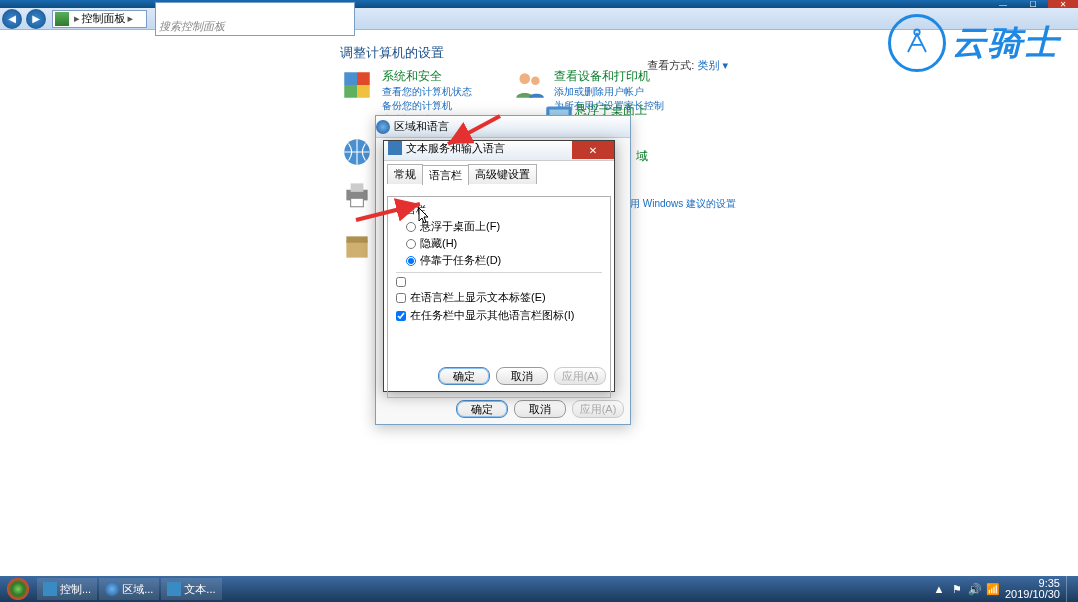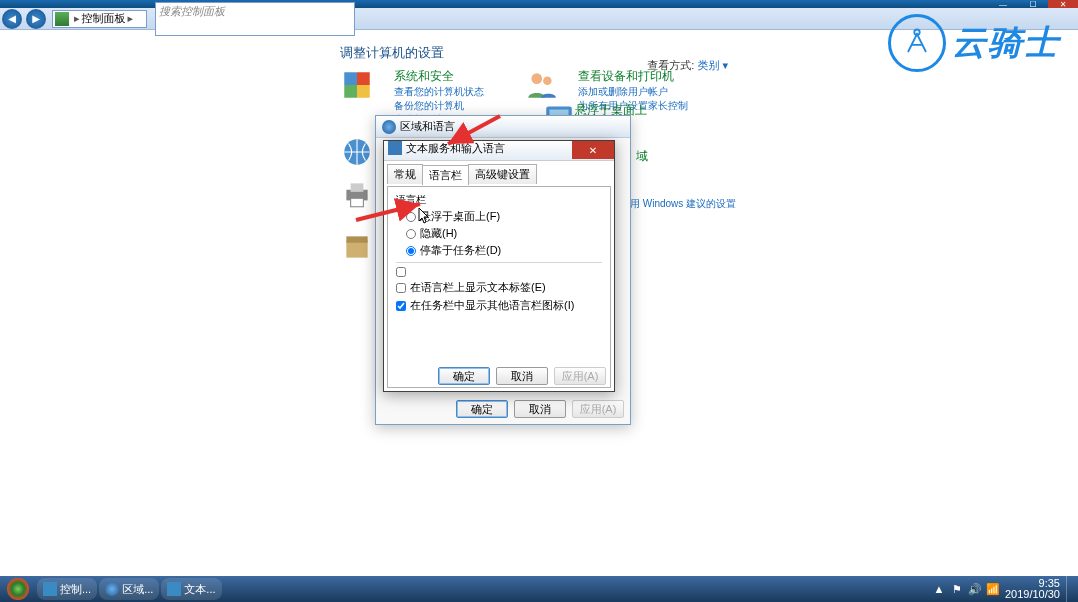--- a/index.html
+++ b/index.html
@@ -8,72 +8,72 @@
 .window-top{height:8px;background:linear-gradient(#1a6ab0,#0d4d80);display:flex;justify-content:flex-end;align-items:center}
 .window-top .btns{display:flex;gap:0}
 .window-top .btn{width:30px;height:8px;display:flex;align-items:center;justify-content:center;color:#fff;font-size:8px}
 .window-top .close{background:#c0392b}
 
 .exp-bar{height:22px;background:linear-gradient(#dbe8f8,#c6d9ef);display:flex;align-items:center;border-bottom:1px solid #a0b8d4}
 .nav-arrow{width:20px;height:20px;border-radius:50%;background:radial-gradient(#3a8ad0,#15508a);margin:0 2px;display:flex;align-items:center;justify-content:center;color:#fff;font-size:10px}
 .addr{flex:0 0 95px;height:18px;background:#fff;border:1px solid #7a9ec8;margin:0 4px;display:flex;align-items:center;padding:0 2px}
 .addr .sep{color:#555;margin:0 2px}
 .addr .icon{width:14px;height:14px;background:linear-gradient(#5ab05a,#2f7a2f);margin-right:3px}
-.search{flex:1;max-width:200px;height:18px;background:#fff;border:1px solid #7a9ec8;margin:0 4px;display:flex;align-items:flex-end;padding:16px 3px;color:#888}
+.search{flex:1;max-width:200px;height:18px;background:#fff;border:1px solid #7a9ec8;margin:0 4px;display:flex;align-items:flex-start;padding:16px 3px;color:#888}
 
 .watermark{position:absolute;top:14px;right:18px;display:flex;align-items:center;gap:6px;color:#1e88e5;z-index:1}
 .watermark .circle{width:58px;height:58px;border:3px solid #1e88e5;border-radius:50%;display:flex;align-items:center;justify-content:center}
 .watermark .circle svg{width:36px;height:36px}
 .watermark .txt{font-size:34px;font-weight:700;font-style:italic;letter-spacing:2px}
 
 .cp-main{padding:14px 0 0 340px}
 .cp-title{font-size:13px;color:#1a4f8a;margin-bottom:6px}
 .cp-view{position:absolute;top:58px;right:350px;font-size:11px;color:#333}
 .cp-view a{color:#1a6bbf}
 .cp-grid{display:flex;gap:40px}
 .cp-col{display:flex;flex-direction:column;gap:8px}
-.cp-item{display:flex;gap:20px}
+.cp-item{display:flex;gap:8px}
 .cp-item .ico{width:34px;height:34px;flex:none}
 .cp-item .hd{color:#0a7d2a;font-size:12px}
 .cp-item .ln{color:#1a6bbf;font-size:10px;display:block}
 
 .dlg-region{position:absolute;left:375px;top:115px;width:256px;height:310px;background:#f8f8f8;border:1px solid #7aa0c4;box-shadow:0 3px 14px rgba(0,0,0,0.25);z-index:5}
-.dlg-region .ttl{height:22px;background:linear-gradient(#fefefe,#dbe6f2);display:flex;align-items:center;padding:0 6px;border-bottom:1px solid #bcd;font-size:11px}
+.dlg-region .ttl{height:22px;background:linear-gradient(#fefefe,#dbe6f2);display:flex;align-items:center;padding:0 0;border-bottom:1px solid #bcd;font-size:11px}
 .dlg-region .ttl .gico{width:14px;height:14px;background:radial-gradient(#70b0e8,#1a5a9c);border-radius:50%;margin-right:4px}
 .dlg-region .btnrow{position:absolute;bottom:6px;right:6px;display:flex;gap:6px}
-.winbtn{min-width:52px;height:18px;background:linear-gradient(#fefefe,#e5e5e5);border:1px solid #9a9a9a;border-radius:2px;font-size:11px;display:flex;align-items:center;justify-content:center}
+.winbtn{min-width:52px;height:18px;background:linear-gradient(#fefefe,#e5e5e5);border:1px solid #9a9a9a;border-radius:8px;font-size:11px;display:flex;align-items:center;justify-content:center}
 .winbtn.def{border-color:#4a88c4;box-shadow:inset 0 0 0 1px #8cc0f0}
 .winbtn.dis{color:#aaa;border-color:#ccc}
 
 .dlg-text{position:absolute;left:383px;top:140px;width:232px;height:252px;background:#fff;border:1px solid #404040;box-shadow:0 3px 14px rgba(0,0,0,0.35);z-index:10}
 .dlg-text .ttl{height:20px;background:linear-gradient(#fefefe,#e4ecf5);display:flex;align-items:flex-start;padding:0 4px;font-size:11px;border-bottom:1px solid #ccc;position:relative}
 .dlg-text .ttl .dico{width:14px;height:14px;background:#3a7ab8;margin-right:4px}
 .dlg-text .ttl .closebtn{position:absolute;right:0;top:0;width:42px;height:18px;background:#c0392b;color:#fff;display:flex;align-items:center;justify-content:center;font-size:10px}
-.dlg-text .tabs{display:flex;margin:3px 3px 2px;font-size:10px}
+.dlg-text .tabs{display:flex;margin:3px 3px 12px;font-size:10px}
 .dlg-text .tab{padding:2px 6px;border:1px solid #b0b0b0;background:linear-gradient(#fefefe,#ebebeb);border-bottom:none;margin-right:-1px}
 .dlg-text .tab.active{background:#fff;position:relative;top:1px}
 .dlg-text .pane{border:1px solid #b0b0b0;margin:0 3px 3px;height:202px;padding:6px 8px;font-size:10px}
 .dlg-text .group{font-size:10px;margin-bottom:1px}
 .dlg-text .radio{display:flex;align-items:center;gap:4px;margin:2px 0 2px 10px;font-size:10px}
 .dlg-text .radio input{width:10px;height:10px}
 .dlg-text .chk{display:flex;align-items:center;gap:4px;margin:3px 0;font-size:10px}
 .dlg-text .chk input{width:10px;height:10px}
 .dlg-text hr{border:none;border-top:1px solid #d5d5d5;margin:4px 0}
 .dlg-text .btnrow{position:absolute;bottom:6px;right:8px;display:flex;gap:6px}
 
 .peek{position:absolute;z-index:3;color:#0a7d2a;font-size:12px}
 
 .arrow{position:absolute;z-index:30;pointer-events:none}
 
 .cursor{position:absolute;left:418px;top:207px;z-index:40;font-size:12px;pointer-events:none}
 
 .taskbar{position:absolute;bottom:0;left:0;right:0;height:26px;background:linear-gradient(#3d6aa0,#1a3a5c);display:flex;align-items:center}
 .start{width:36px;height:26px;display:flex;align-items:center;justify-content:center}
 .start .orb{width:22px;height:22px;border-radius:50%;background:radial-gradient(#7fd05a,#2a7a2a 40%,#e04a2a 70%,#f0c040)}
-.tb-item{height:22px;padding:0 6px;margin:0 1px;display:flex;align-items:center;gap:3px;background:rgba(255,255,255,0.12);border-radius:8px;color:#fff;font-size:10px}
+.tb-item{height:22px;padding:0 6px;margin:0 1px;display:flex;align-items:center;gap:3px;background:rgba(255,255,255,0.12);border-radius:0;color:#fff;font-size:10px}
 .tb-item .tico{width:14px;height:14px;background:#3a8ac4}
 .tray{margin-left:auto;display:flex;align-items:center;gap:6px;padding:0 6px;color:#fff;font-size:10px}
 .tray .tico{width:12px;height:12px;display:flex;align-items:center;justify-content:center}
 .clock{text-align:right;line-height:11px;font-size:10px}
 
 .cp-item .ico svg{width:100%;height:100%}
 </style>
 </head>
 <body>
 

